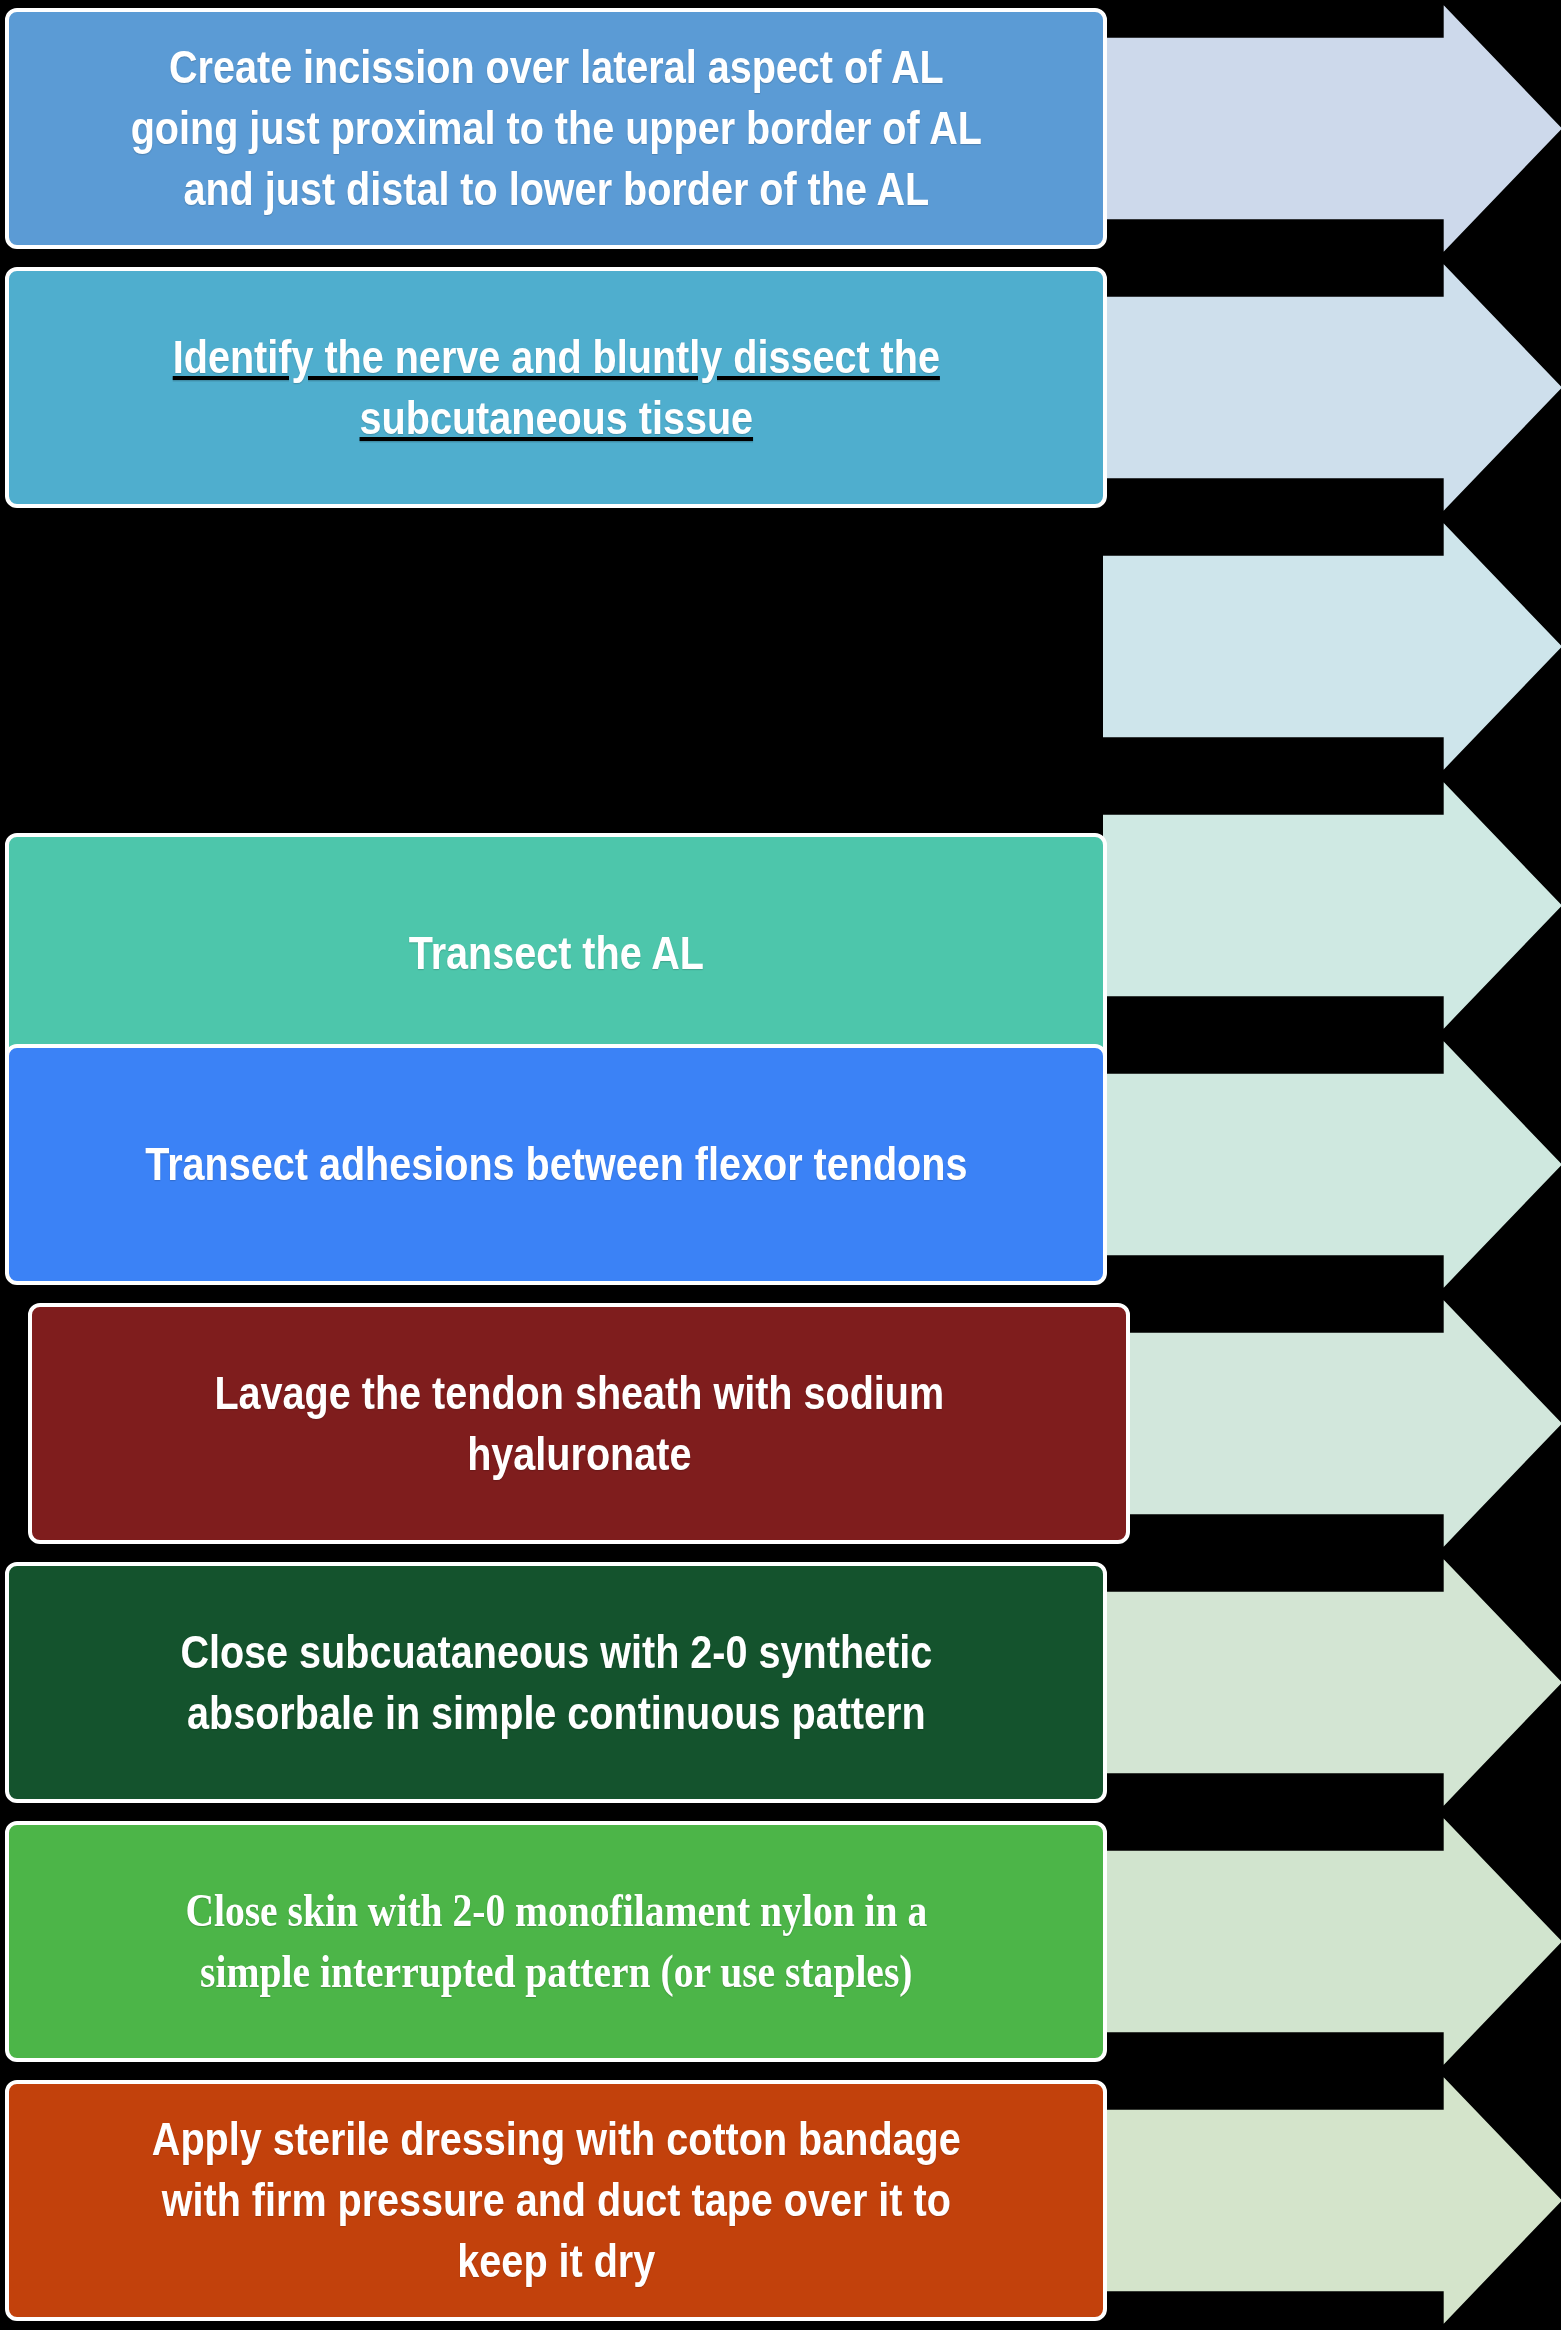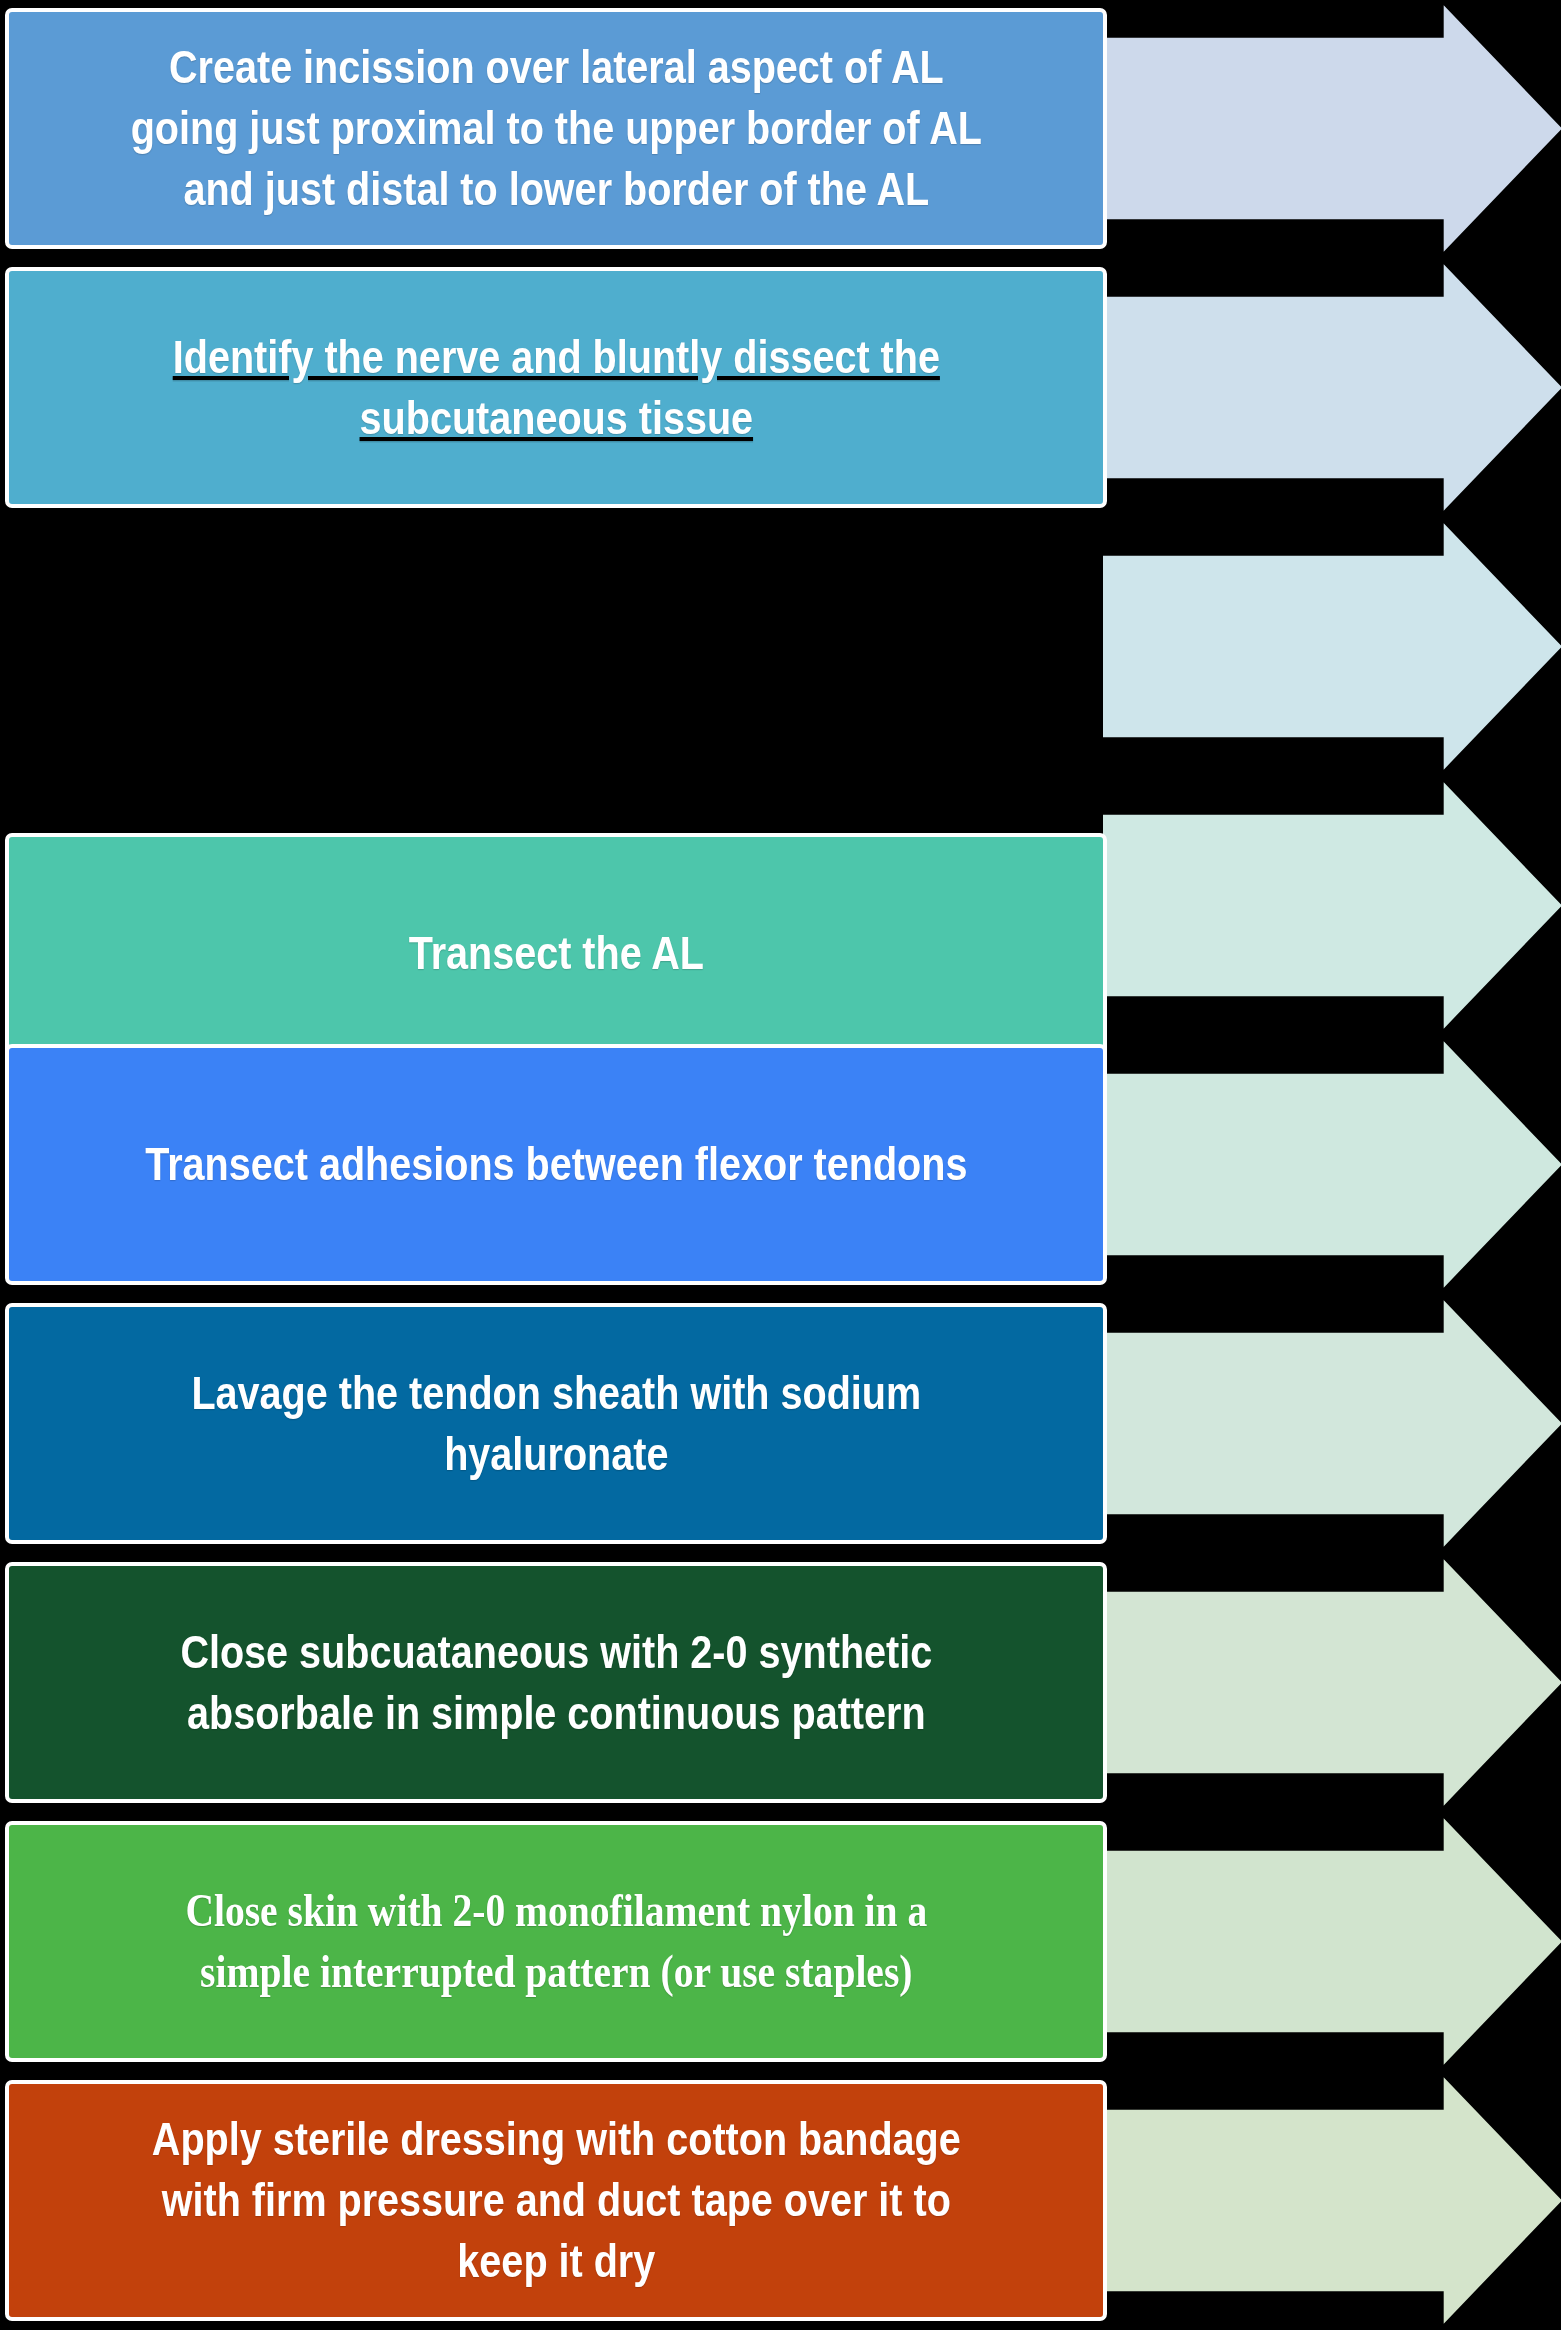--- a/index.html
+++ b/index.html
@@ -32,21 +32,21 @@
     display: block;
   }
   .step-box {
     position: absolute;
     left: 5.4px;
     top: 8px;
     width: 1102px;
     height: 241px;
     box-sizing: border-box;
     border: 4px solid #ffffff;
-    border-radius: 7px;
+    border-radius: 12px;
     display: flex;
     align-items: center;
     justify-content: center;
     padding: 0 20px;
     overflow: visible;
   }
   .step-text {
     display: block;
     width: 116%;
     flex: 0 0 auto;
@@ -109,21 +109,21 @@
     </svg>
     <div class="step-box" style="background-color: #3b82f6;">
       <span class="step-text">Transect adhesions between flexor tendons</span>
     </div>
   </div>
 
   <div class="step-row">
     <svg class="arrow-right-icon" viewBox="0 0 679 368" preserveAspectRatio="none">
       <polygon points="0,50 504,50 504,2 679,184 504,366 504,318 0,318" fill="#D2E7DC"></polygon>
     </svg>
-    <div class="step-box" style="background-color: #0369a1;">
+    <div class="step-box" style="background-color: #7f1d1d; margin-left: 23px;">
       <span class="step-text">Lavage the tendon sheath with sodium
 hyaluronate</span>
     </div>
   </div>
 
   <div class="step-row">
     <svg class="arrow-right-icon" viewBox="0 0 679 368" preserveAspectRatio="none">
       <polygon points="0,50 504,50 504,2 679,184 504,366 504,318 0,318" fill="#D3E5D3"></polygon>
     </svg>
     <div class="step-box" style="background-color: #14532d;">

